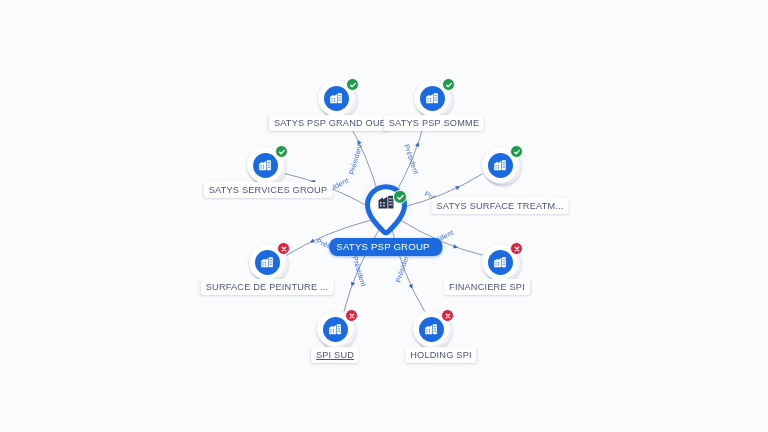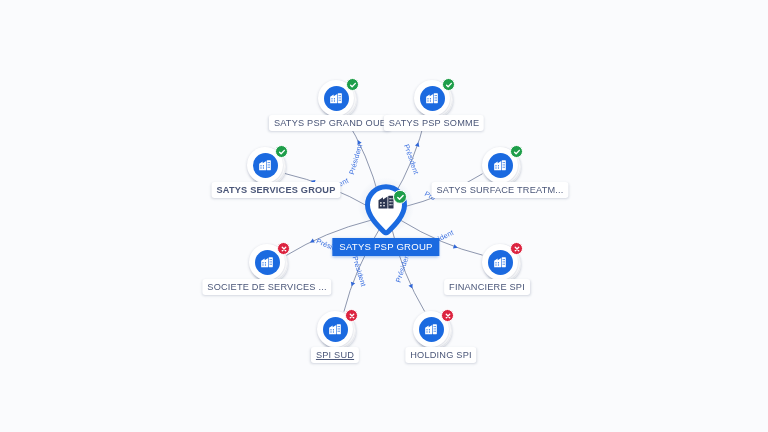--- a/index.html
+++ b/index.html
@@ -157,22 +157,22 @@
     padding: 2.5px 5px 3px 5px;
     border-radius: 3px;
     white-space: nowrap;
     box-shadow: 0 1px 2.5px rgba(40,55,95,0.18);
     font-family: "Liberation Sans", sans-serif;
   }
   .node-label.primary {
     background: #1b6ae0;
     color: #ffffff;
     font-size: 9.6px;
-    padding: 3px 7px 4px 7px;
-    border-radius: 0;
+    padding: 3px 13px 4px 7px;
+    border-radius: 8px;
     box-shadow: 0 1px 3px rgba(27,106,224,0.45);
     font-weight: normal;
   }
 </style>
 </head>
 <body>
 
 <div id="graph-canvas">
 
   <svg id="edge-layer" viewBox="0 0 768 432" xmlns="http://www.w3.org/2000/svg">
@@ -416,23 +416,23 @@
         <span class="node-badge badge-bad">
           <svg width="8" height="8" viewBox="0 0 12 12" xmlns="http://www.w3.org/2000/svg">
       <path d="M3.4 3.4 L8.6 8.6 M8.6 3.4 L3.4 8.6" fill="none" stroke="#ffffff" stroke-width="2" stroke-linecap="round"></path>
           </svg>
         </span>
       </div>
     </div>
   <div id="labels-layer">
       <div class="node-label" style="left: 330px; top: 115px;">SATYS PSP GRAND OUE</div>
       <div class="node-label" style="left: 434px; top: 115px; text-align: center;">SATYS PSP SOMME</div>
-      <div class="node-label" style="left: 276px; top: 182px; font-weight: bold;">SATYS SERVICES GROUP</div>
-      <div class="node-label" style="left: 500px; top: 182px;">SATYS SURFACE TREATM...</div>
-      <div class="node-label" style="left: 267px; top: 279px;">SOCIETE DE SERVICES ...</div>
+      <div class="node-label" style="left: 268px; top: 182px;">SATYS SERVICES GROUP</div>
+      <div class="node-label" style="left: 500px; top: 198px;">SATYS SURFACE TREATM...</div>
+      <div class="node-label" style="left: 267px; top: 279px;">SURFACE DE PEINTURE ...</div>
       <div class="node-label" style="left: 487px; top: 279px;">FINANCIERE SPI</div>
       <div class="node-label" style="left: 335px; top: 347px; text-decoration: underline;">SPI SUD</div>
       <div class="node-label" style="left: 441px; top: 347px;">HOLDING SPI</div>
     </div>
 
   <div id="central-node" style="left: 386px; top: 214px;">
     <div class="pin-glow"></div>
     <svg class="pin-shape" width="46" height="52" viewBox="0 0 46 52" xmlns="http://www.w3.org/2000/svg">
       <path d="M23 3 C12.8 3 4.5 11.1 4.5 21.1 C4.5 31.8 14.6 41.6 21.4 48.4 C22.3 49.3 23.7 49.3 24.6 48.4 C31.4 41.6 41.5 31.8 41.5 21.1 C41.5 11.1 33.2 3 23 3 Z" fill="#ffffff" stroke="#1b6ae0" stroke-width="5"></path>
     </svg>

